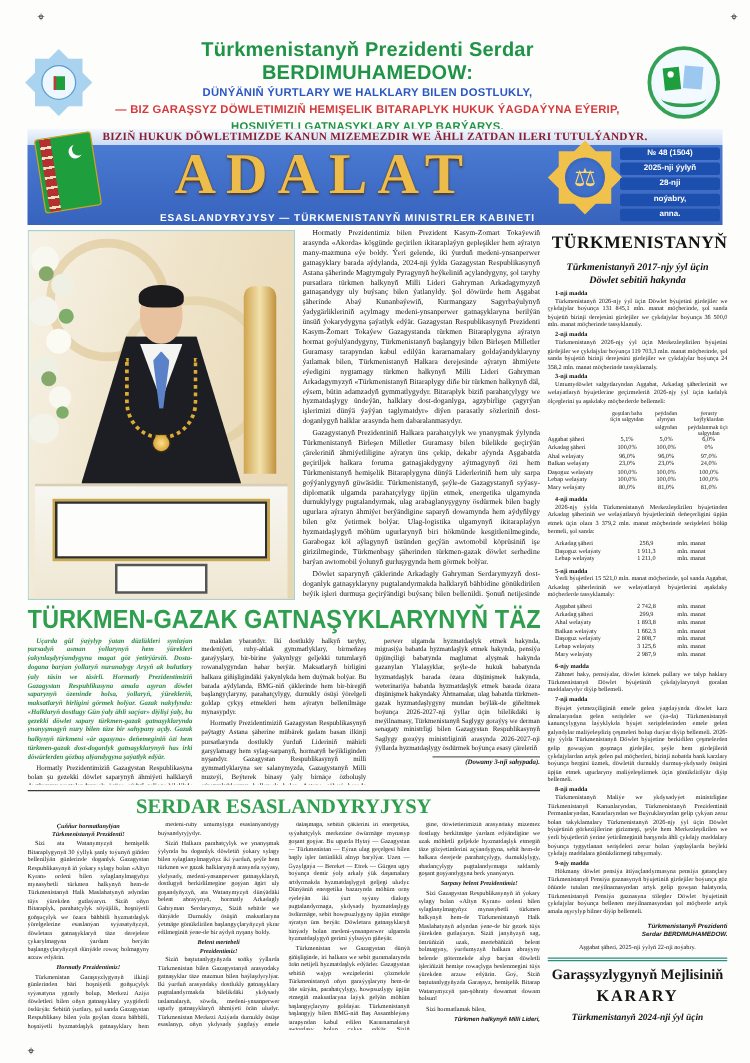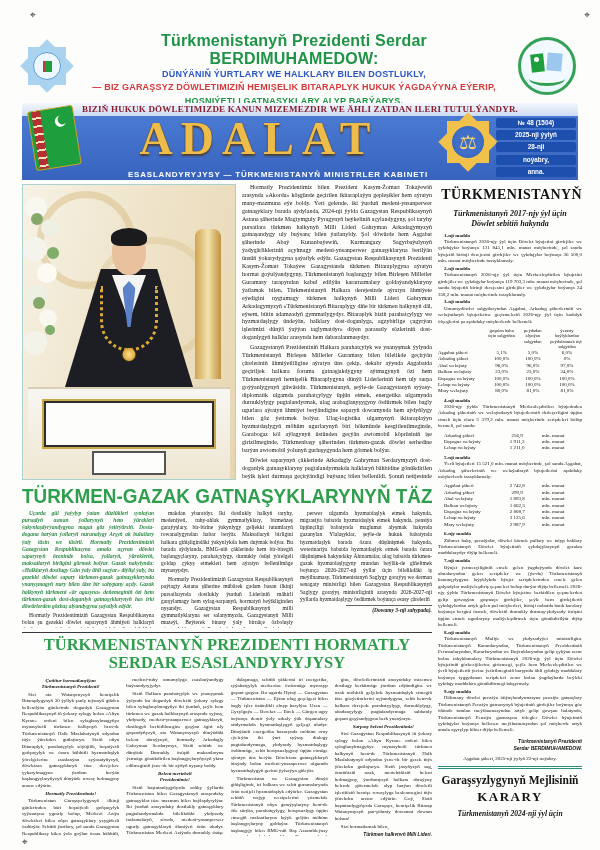--- a/index.html
+++ b/index.html
@@ -202,21 +202,20 @@
       <div class="c">
         <p>perwer ulgamda hyzmatdaşlyk etmek hakynda, migrasiýa babatda hyzmatdaşlyk etmek hakynda, pensiýa üpjünçiligi babatynda maglumat alyşmak hakynda gazanylan Ylalaşyklar, şeýle-de hukuk babatynda hyzmatdaşlyk barada özara düşünişmek hakynda, weterinariýa babatda hyzmatdaşlyk etmek barada özara düşünişmek hakyndaky Ähtnamalar, ulag babatda türkmen-gazak hyzmatdaşlygyny mundan beýläk-de giňeltmek boýunça 2026-2027-nji ýyllar üçin bilelikdäki iş meýilnamasy, Türkmenistanyň Saglygy goraýyş we derman senagaty ministrligi bilen Gazagystan Respublikasynyň Saglygy goraýyş ministrliginiň arasynda 2026-2027-nji ýyllarda hyzmatdaşlygy ösdürmek boýunça esasy çäreleriň</p>
         <div class="contline"></div>
         <div class="contnote">(Dowamy 3-nji sahypada).</div>
       </div>
     </div>
 
     <hr class="hr1">
 
     <div class="hl2">
-      <div>TÜRKMENISTANYŇ PREZIDENTI HORMATLY</div>
       <div>SERDAR ESASLANDYRYJYSY</div>
     </div>
 
     <div class="row3">
       <div class="c">
         <p class="sub"><span>Çuňňur hormatlanylýan</span><br><span>Türkmenistanyň Prezidenti!</span></p>
         <p>Sizi ata Watanymyzyň hemişelik Bitaraplygynyň 30 ýyllyk şanly toýunyň giňden bellenilýän günlerinde doganlyk Gazagystan Respublikasynyň iň ýokary sylagy bolan «Altyn Kyran» ordeni bilen sylaglanylmagyňyz mynasybetli türkmen halkynyň hem-de Türkmenistanyň Halk Maslahatynyň adyndan tüýs ýürekden gutlaýaryn. Siziň oňyn Bitaraplyk, parahatçylyk söýüjilik, hoşniýetli goňşuçylyk we özara bähbitli hyzmatdaşlyk ýörelgelerine esaslanýan syýasatyňyzyň, döwletara gatnaşyklaryň täze derejelere çykarylmagyna ýardam berýän başlangyçlaryňyzyň dünýäde rowaç bolmagyny arzuw edýärin.</p>
         <p class="sub">Hormatly Prezidentimiz!</p>
         <p>Türkmenistan Garaşsyzlygynyň ilkinji günlerinden bäri hoşniýetli goňşuçylyk syýasatyna ygrarly bolup, Merkezi Aziýa döwletleri bilen oňyn gatnaşyklary yzygiderli ösdürýär. Sebitiň ýurtlary, şol sanda Gazagystan Respublikasy bilen ýola goýlan özara bähbitli, hoşniýetli hyzmatdaşlyk gatnaşyklary hem muňa şaýatlyk edýär. Türkmenistan bilen Gazagystanyň arasynda diplomatik gatnaşyklaryň 33 ýylynyň dowamyndaky hyzmatdaşlygyň ýokary derejesiniň köpasyrlyk dostluk we hoşniýetli goňşuçylyk gatnaşyklaryna, doganlyk halklaryň arasyndaky</p>
       </div>

